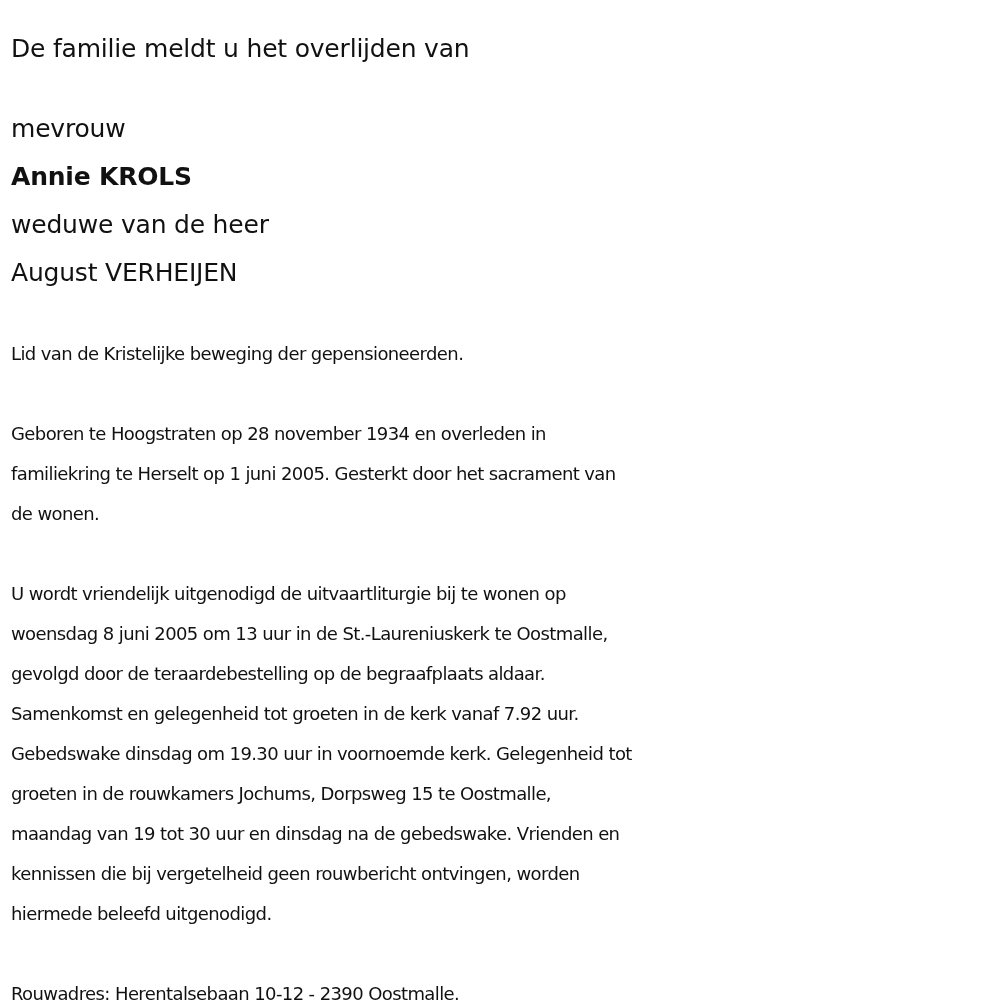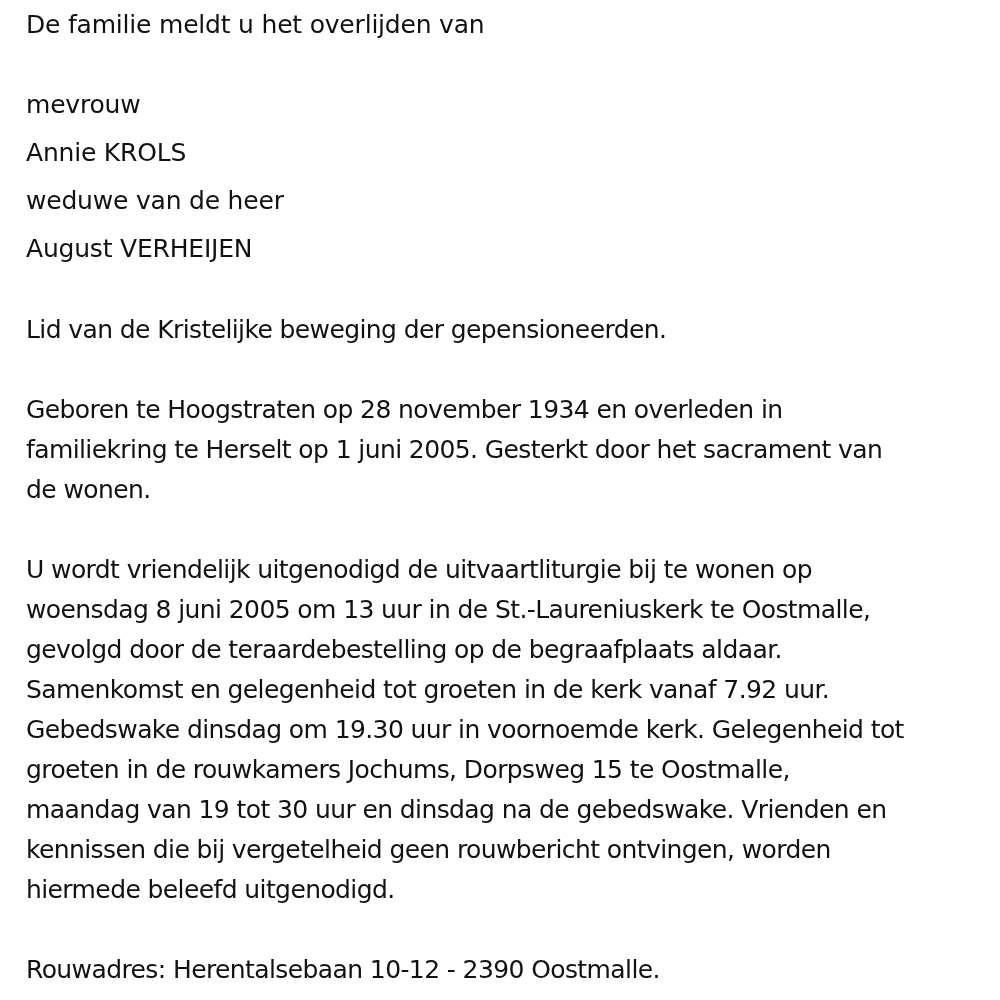--- a/index.html
+++ b/index.html
@@ -16,31 +16,32 @@
       color: #111111;
     }
     .doc {
       position: absolute;
       left: 11px;
       top: 0;
       width: 980px;
     }
     .line {
       position: absolute;
-      left: 15px;
+      left: 0;
       white-space: nowrap;
       font-size: 25px;
       letter-spacing: -0.2px;
       line-height: 40px;
+      margin-top: 24px;
     }
     .narrow {
-      font-size: 25px;
+      font-size: 18px;
       letter-spacing: -0.6px;
     }
-    .bold { font-weight: normal; }
+    .bold { font-weight: bold; }
   </style>
 </head>
 <body>
 
 <div class="doc">
   <div class="line" style="top:5px">De familie meldt u het overlijden van</div>
 
   <div class="line" style="top:85px">mevrouw</div>
   <div class="line bold" style="top:133px">Annie KROLS</div>
   <div class="line" style="top:181px">weduwe van de heer</div>

